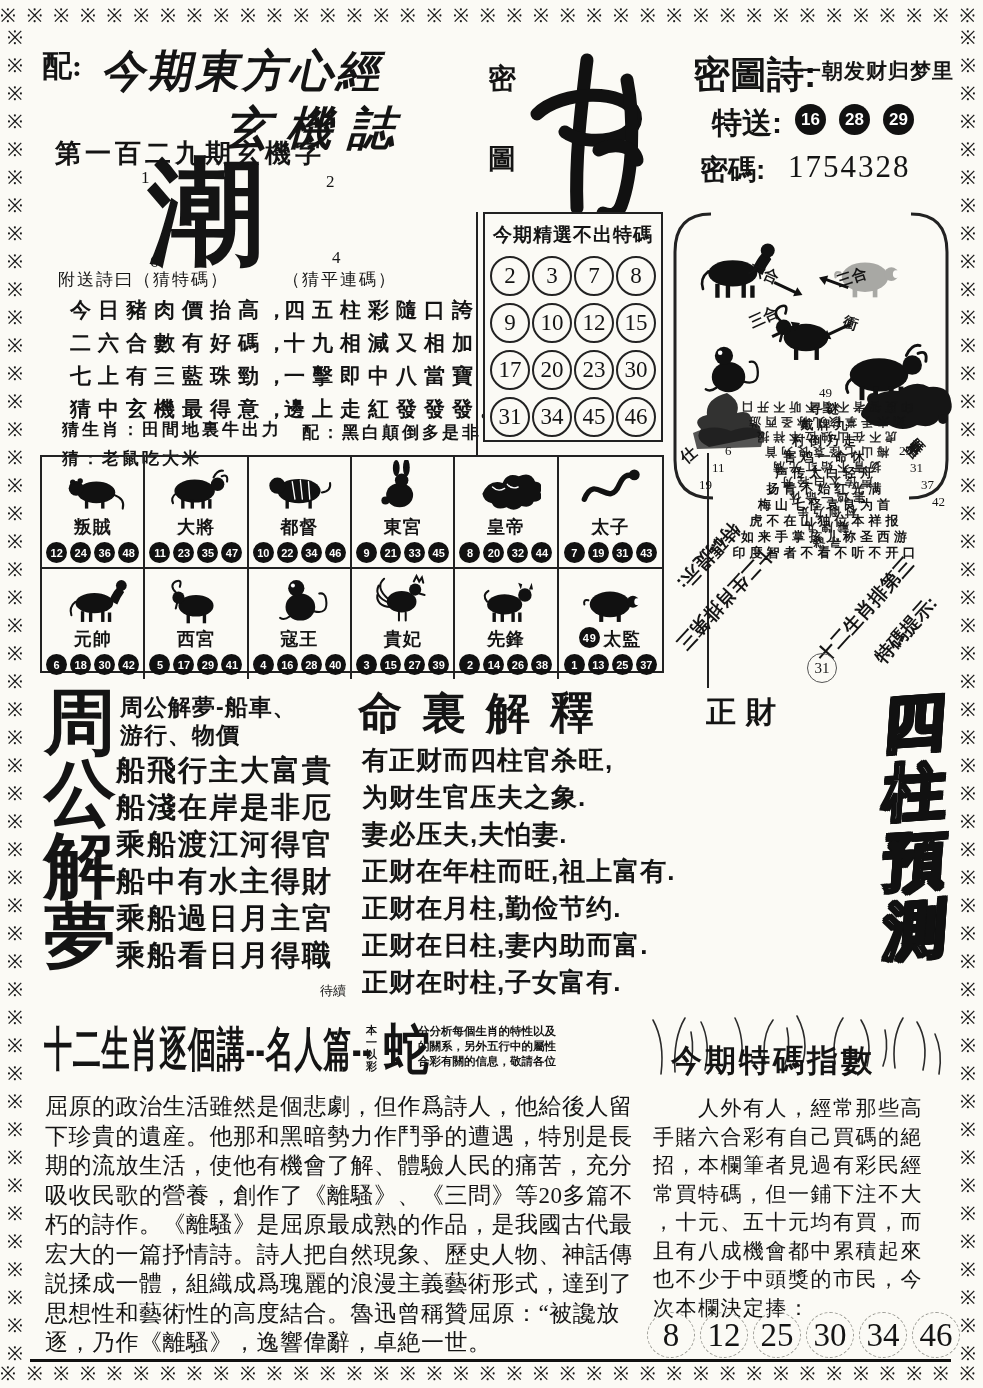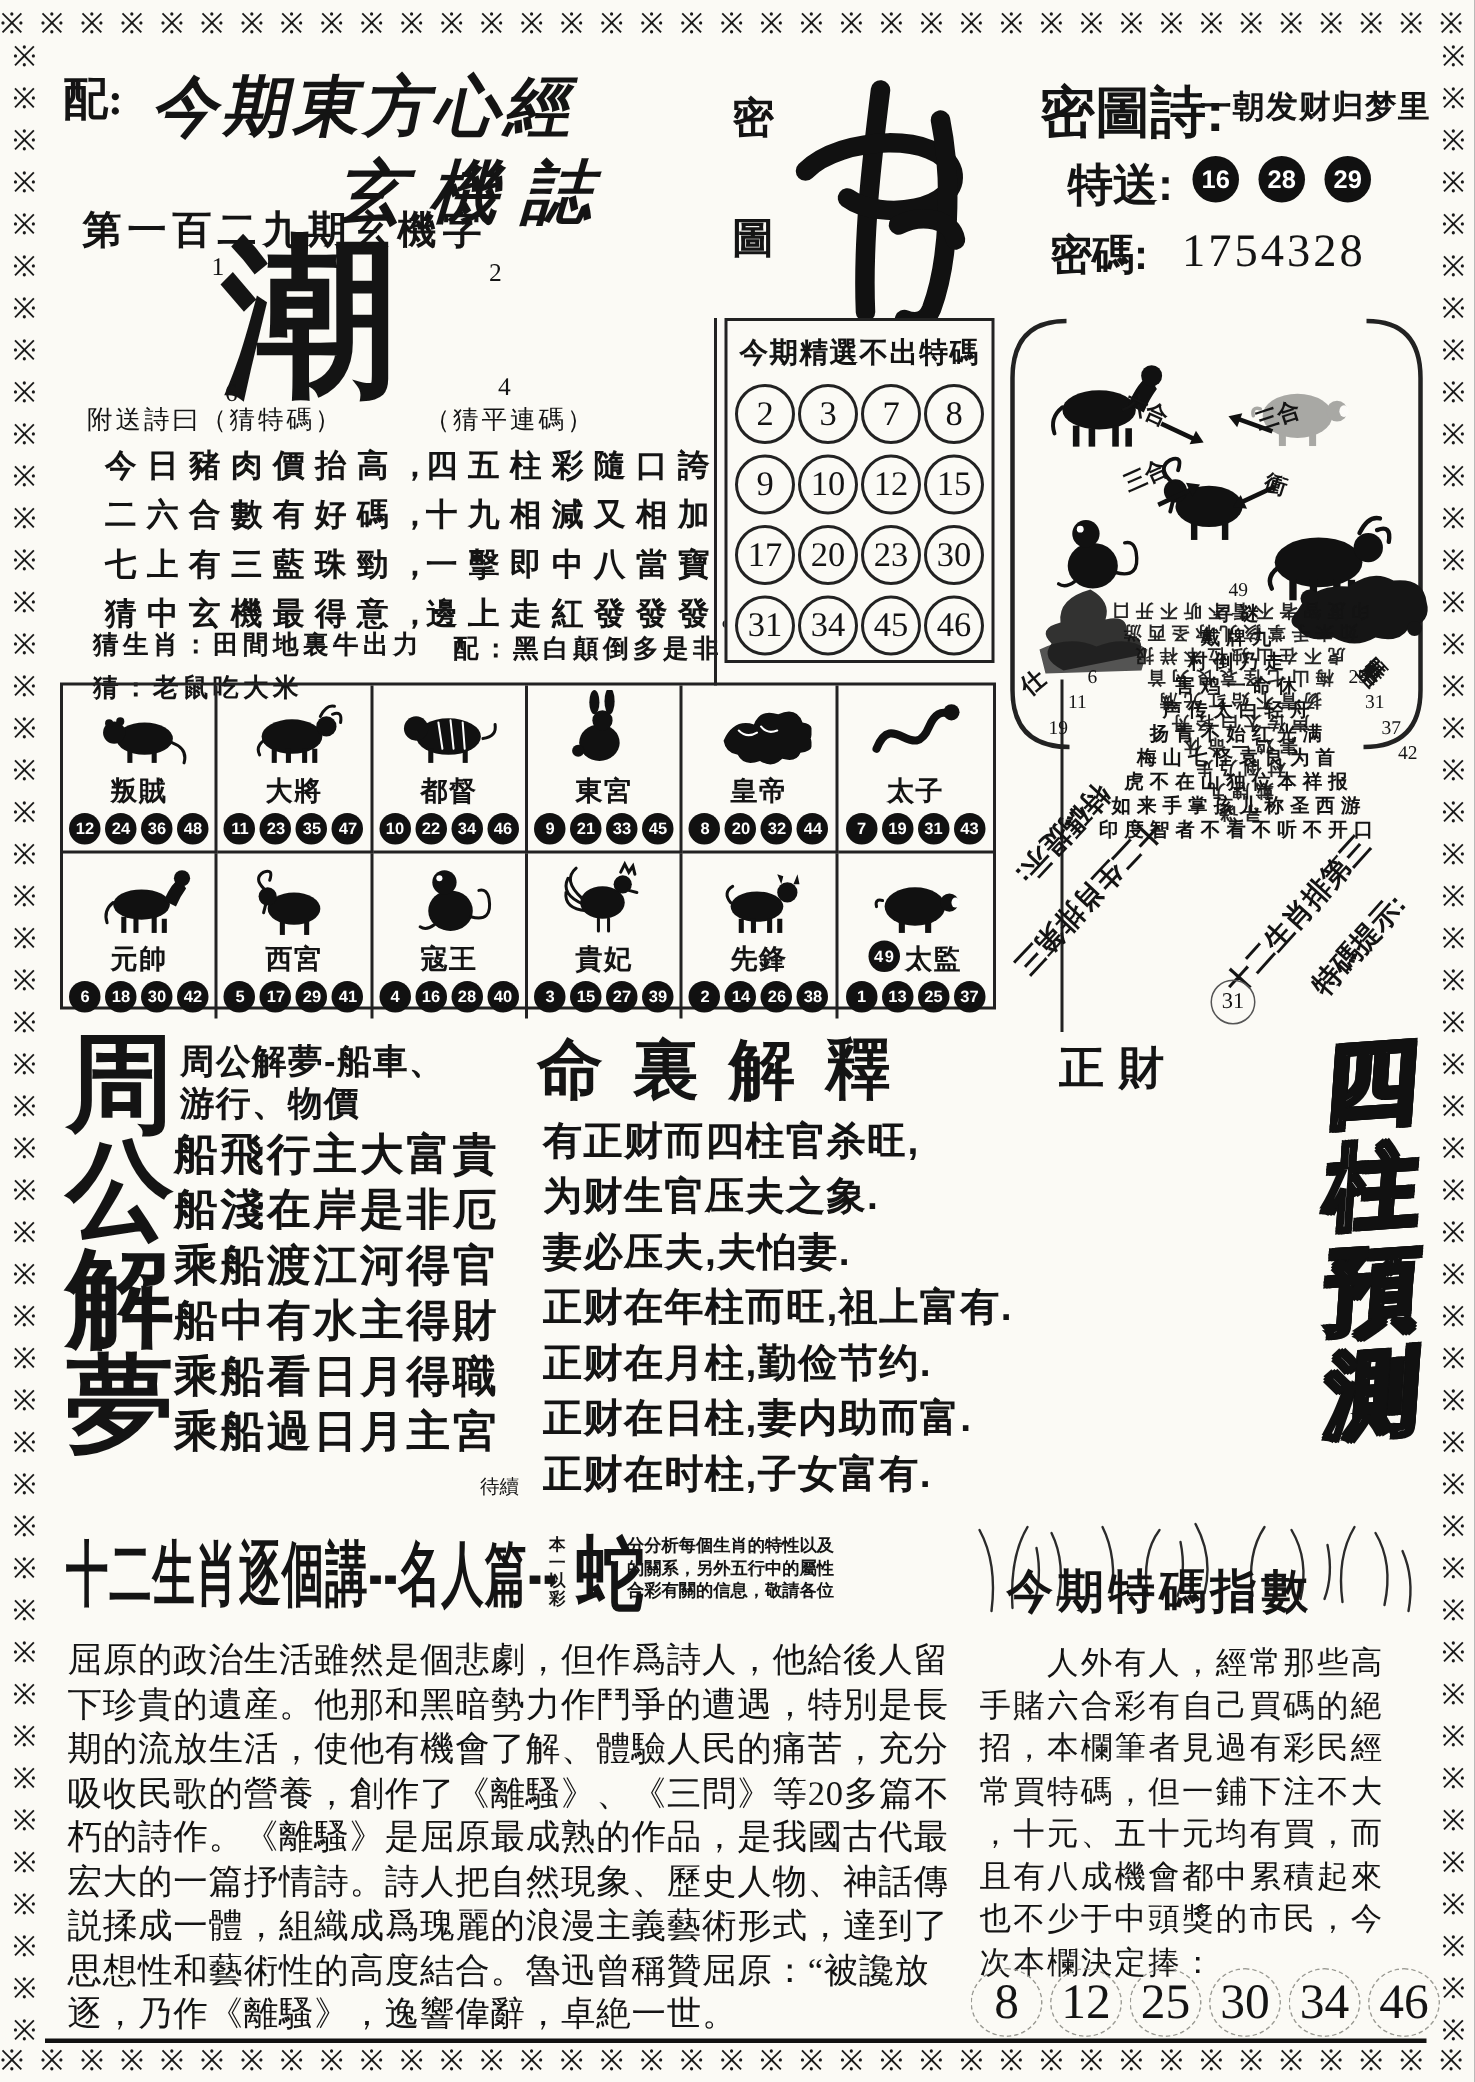--- a/index.html
+++ b/index.html
@@ -561,22 +561,22 @@
       <div class="dream-title-ch">解</div>
       <div class="dream-title-ch">夢</div>
     </div>
   <div class="abs dream-h" style="left:120px;top:692px;">周公解夢-船車、</div>
   <div class="abs dream-h" style="left:120px;top:720px;">游行、物價</div>
   <div class="abs" style="left:116px;top:752px;">
       <div class="dream-line">船飛行主大富貴</div>
       <div class="dream-line">船淺在岸是非厄</div>
       <div class="dream-line">乘船渡江河得官</div>
       <div class="dream-line">船中有水主得財</div>
+      <div class="dream-line">乘船過日月主宮</div>
       <div class="dream-line">乘船看日月得職</div>
-      <div class="dream-line">乘船過日月主宮</div>
     </div>
   <div class="abs tbc" style="left:320px;top:982px;">待續</div>
 
   <div class="abs fate-title" style="left:358px;top:684px;">命裏解釋</div>
   <div class="abs fate-sub" style="left:706px;top:692px;">正財</div>
   <div class="abs" style="left:362px;top:742px;">
       <div class="fate-line">有正财而四柱官杀旺,</div>
       <div class="fate-line">为财生官压夫之象.</div>
       <div class="fate-line">妻必压夫,夫怕妻.</div>
       <div class="fate-line">正财在年柱而旺,祖上富有.</div>

